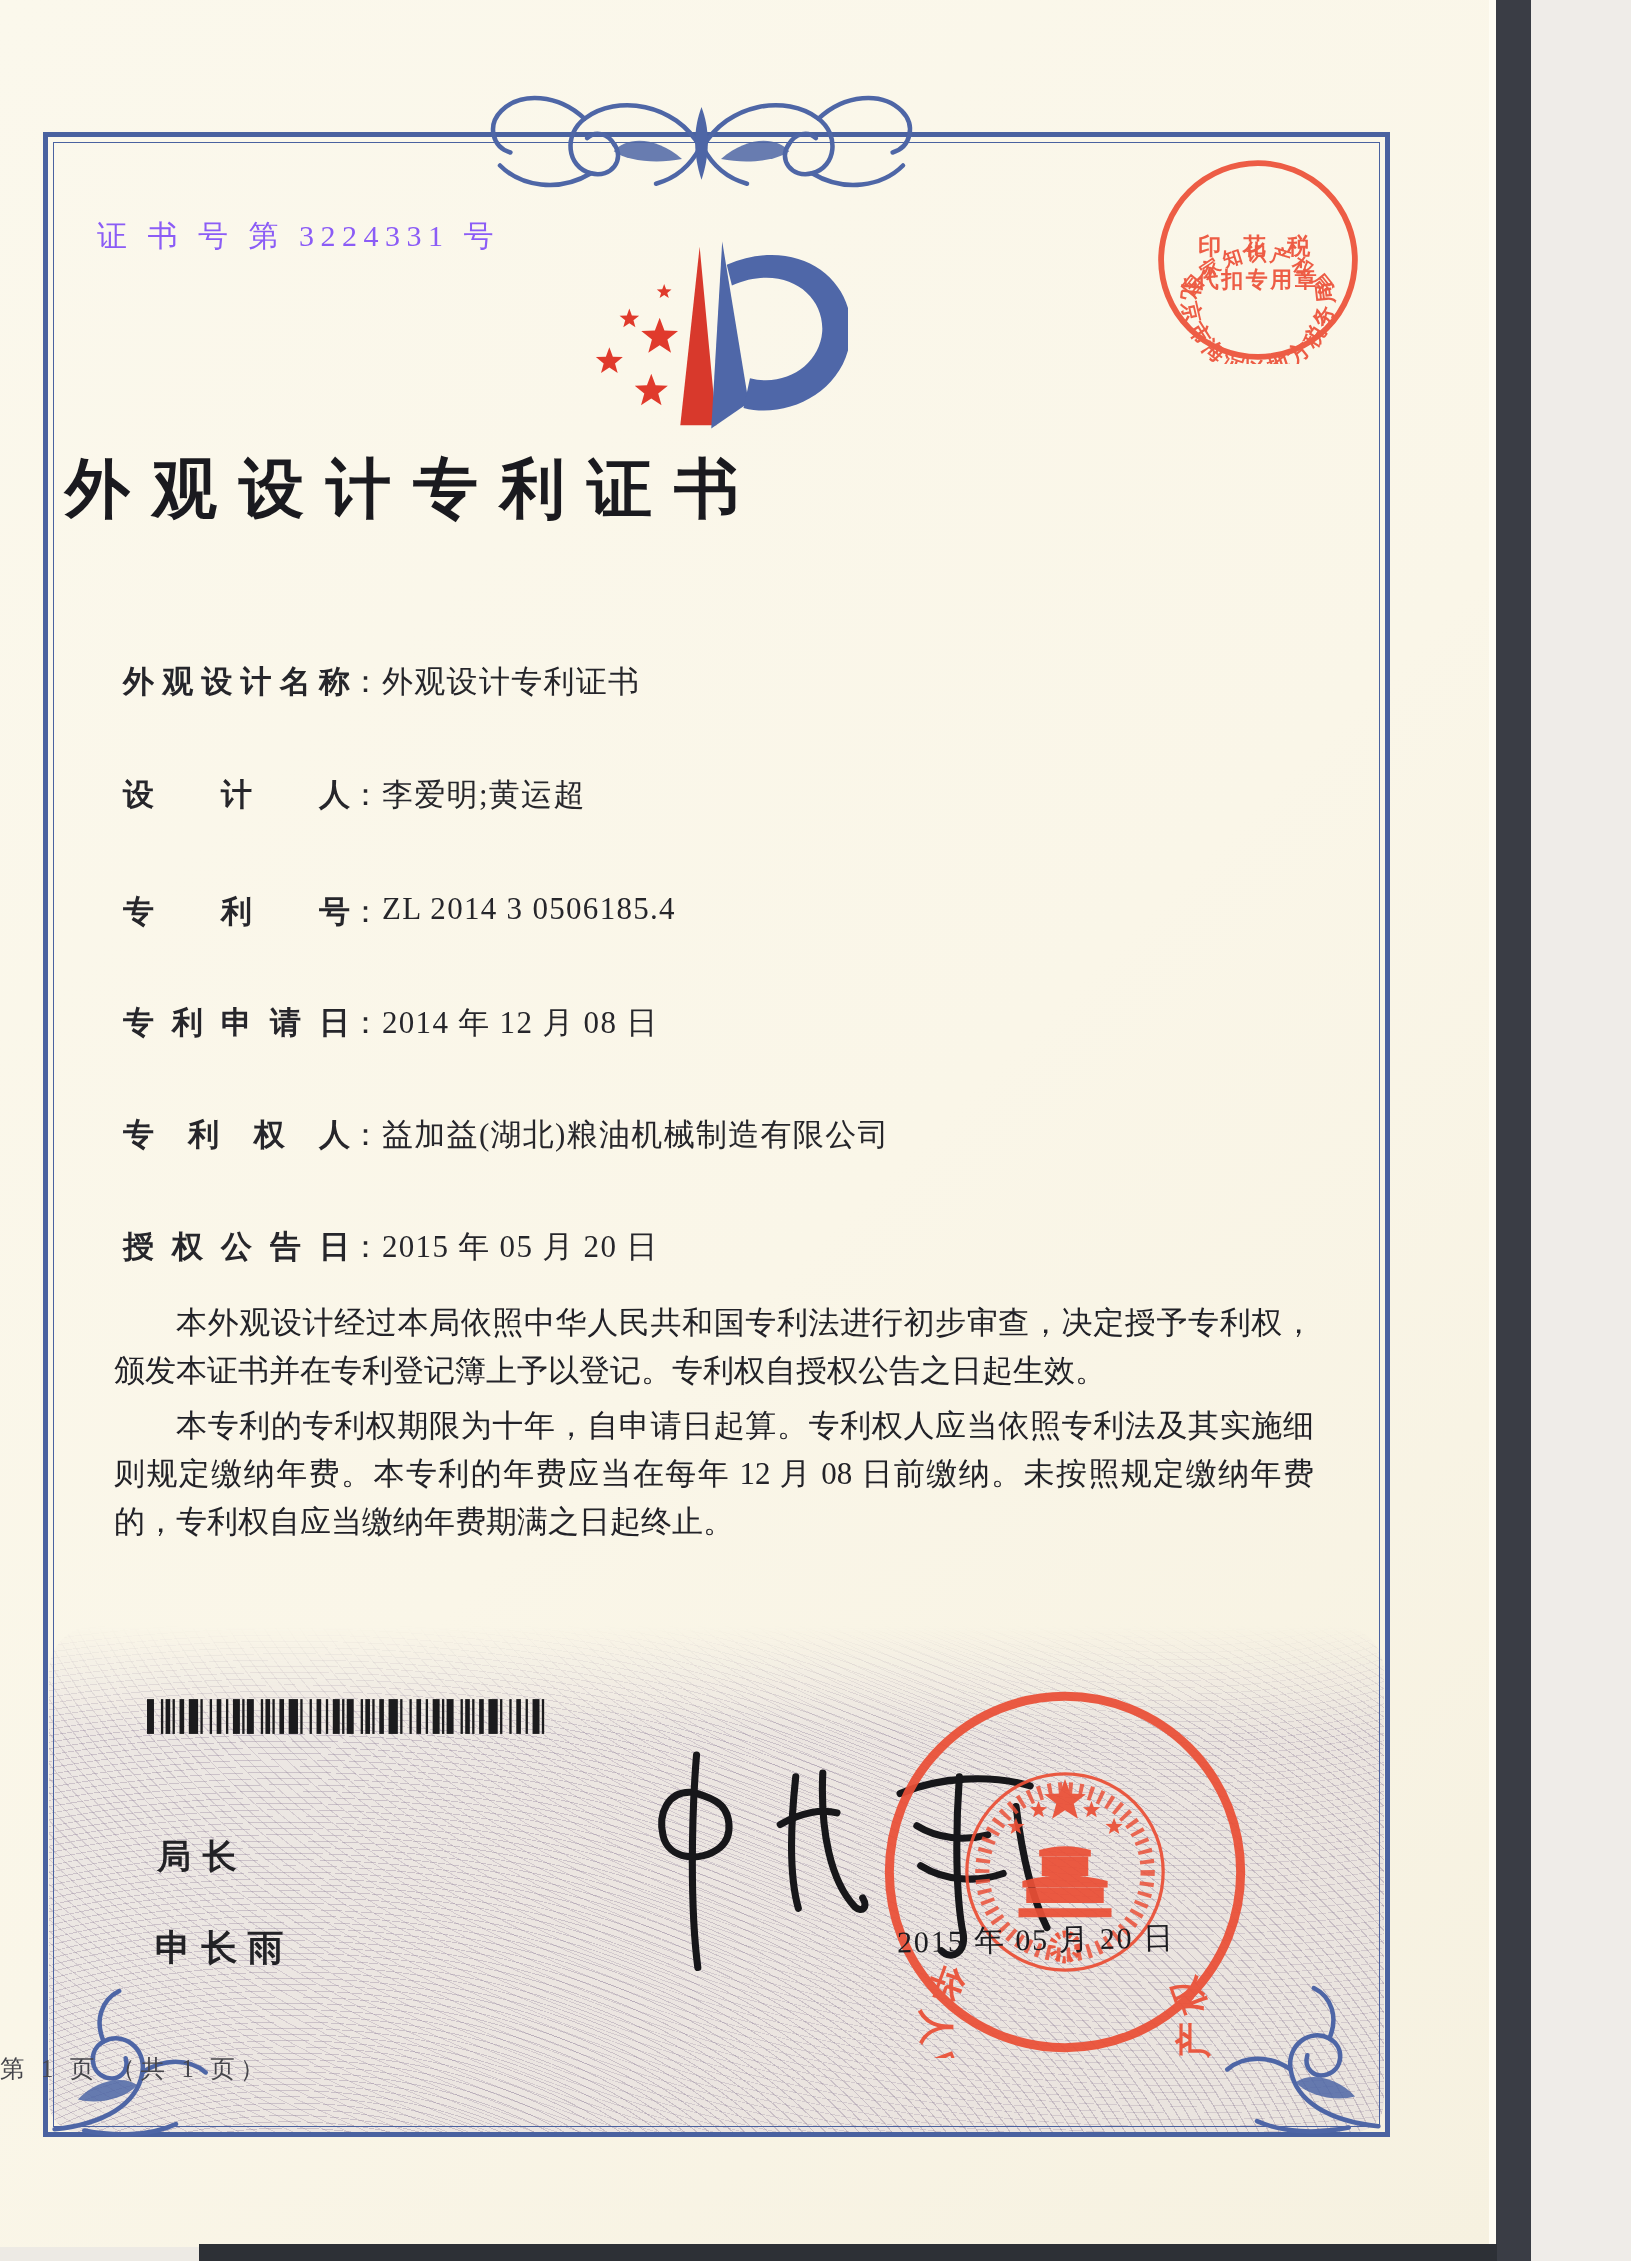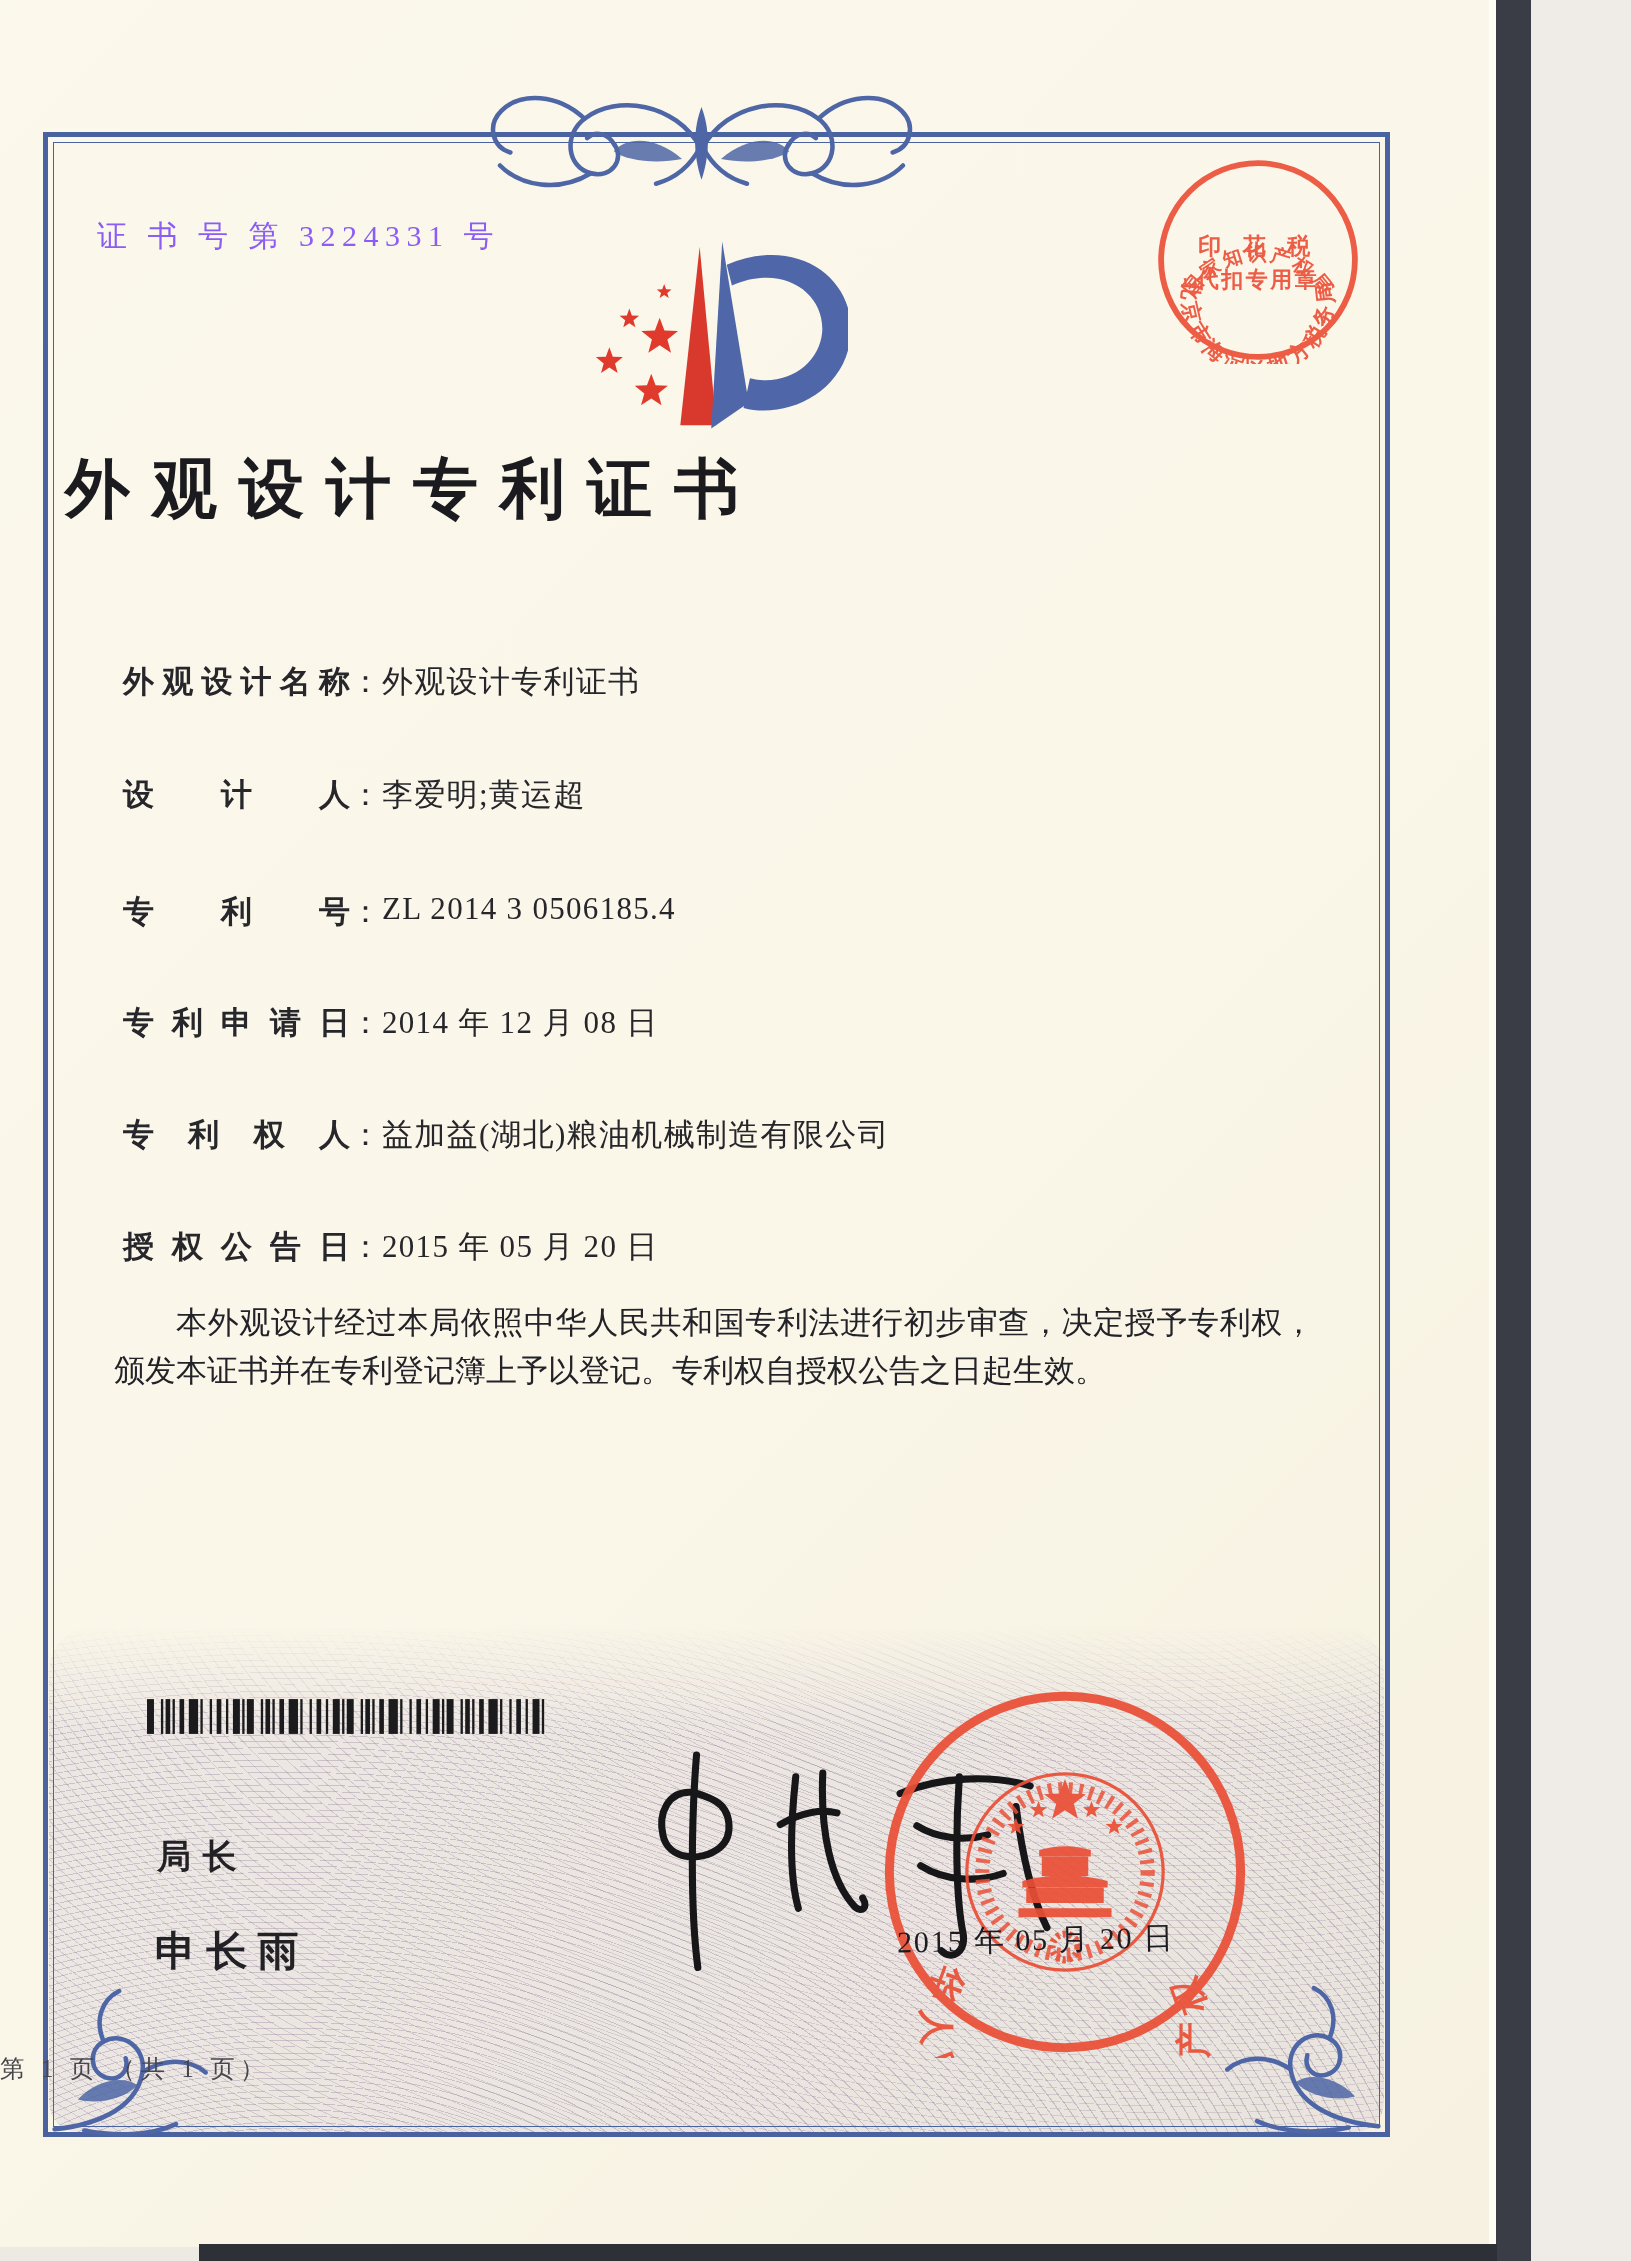--- a/index.html
+++ b/index.html
@@ -65,21 +65,21 @@
   }
   .orn-corner{position:absolute;width:181px;height:155px;}
   .orn-bl{left:39px;top:1982px;}
   .orn-br{left:1213px;top:1979px;transform:scaleX(-1);}
   .barcode{position:absolute;left:147px;top:1699px;width:400px;height:35px;}
   .director-title{
     position:absolute;left:157px;top:1834px;font-size:34px;font-weight:700;
     color:#222226;letter-spacing:11.6px;font-family:"Liberation Sans","DejaVu Sans",sans-serif;white-space:nowrap;
   }
   .director-name{
-    position:absolute;left:155px;top:1924px;font-size:41px;font-weight:700;
+    position:absolute;left:155px;top:1924px;font-size:36px;font-weight:700;
     color:#222226;letter-spacing:10.3px;font-family:"Liberation Sans","DejaVu Sans",sans-serif;white-space:nowrap;
   }
   .signature-svg{position:absolute;left:629px;top:1715px;width:452px;height:277px;}
   .seal{position:absolute;left:879px;top:1686px;width:372px;height:372px;opacity:.93;}
   .seal-date{
     position:absolute;left:897px;top:1920px;font-size:30px;color:#1c1c20;
     letter-spacing:1.9px;white-space:nowrap;transform:rotate(-1deg);z-index:6;
   }
   .footer{
     position:absolute;left:0px;top:2052px;width:1245px;text-align:left;
@@ -173,20 +173,21 @@
     <span class="field-value">益加益(湖北)粮油机械制造有限公司</span>
 </div>
 <div class="field" style="top:1226px">
   <span class="field-label">授权公告日</span>
     <span class="field-colon">：</span>
     <span class="field-value">2015 年 05 月 20 日</span>
 </div>
 
 <div class="body-text z3">
   <p>本外观设计经过本局依照中华人民共和国专利法进行初步审查，决定授予专利权，颁发本证书并在专利登记簿上予以登记。专利权自授权公告之日起生效。</p>
+  <p>本专利的专利权期限为十年，自申请日起算。专利权人应当依照专利法及其实施细则规定缴纳年费。本专利的年费应当在每年 12 月 08 日前缴纳。未按照规定缴纳年费的，专利权自应当缴纳年费期满之日起终止。</p>
 </div>
 
 <div class="barcode z3">
   <svg width="400" height="35" viewBox="0 0 620 54">
       <g id="barcode-bars" fill="#1b1b1d">
         <rect x="0.0" y="0" width="10.8" height="54"></rect>
         <rect x="21.6" y="0" width="3.6" height="54"></rect>
         <rect x="28.8" y="0" width="7.2" height="54"></rect>
         <rect x="39.6" y="0" width="3.6" height="54"></rect>
         <rect x="50.4" y="0" width="7.2" height="54"></rect>

